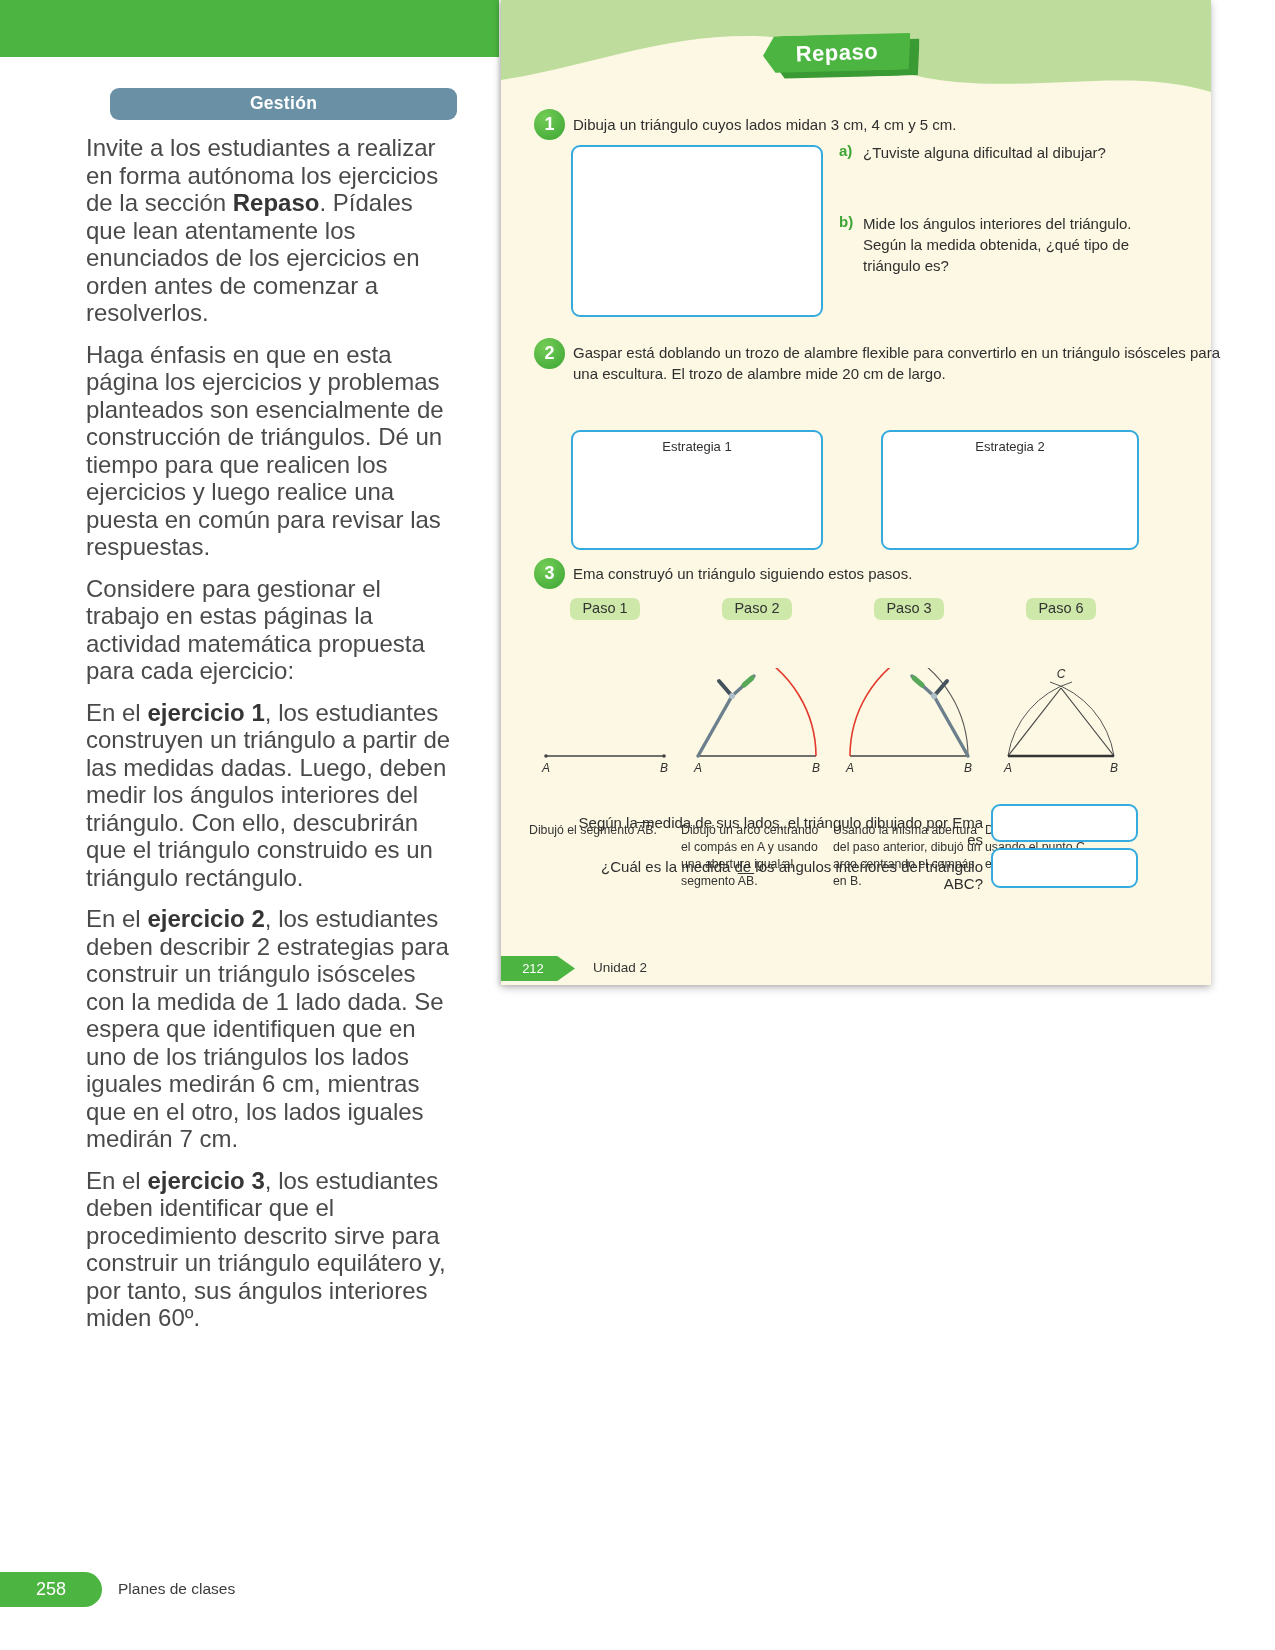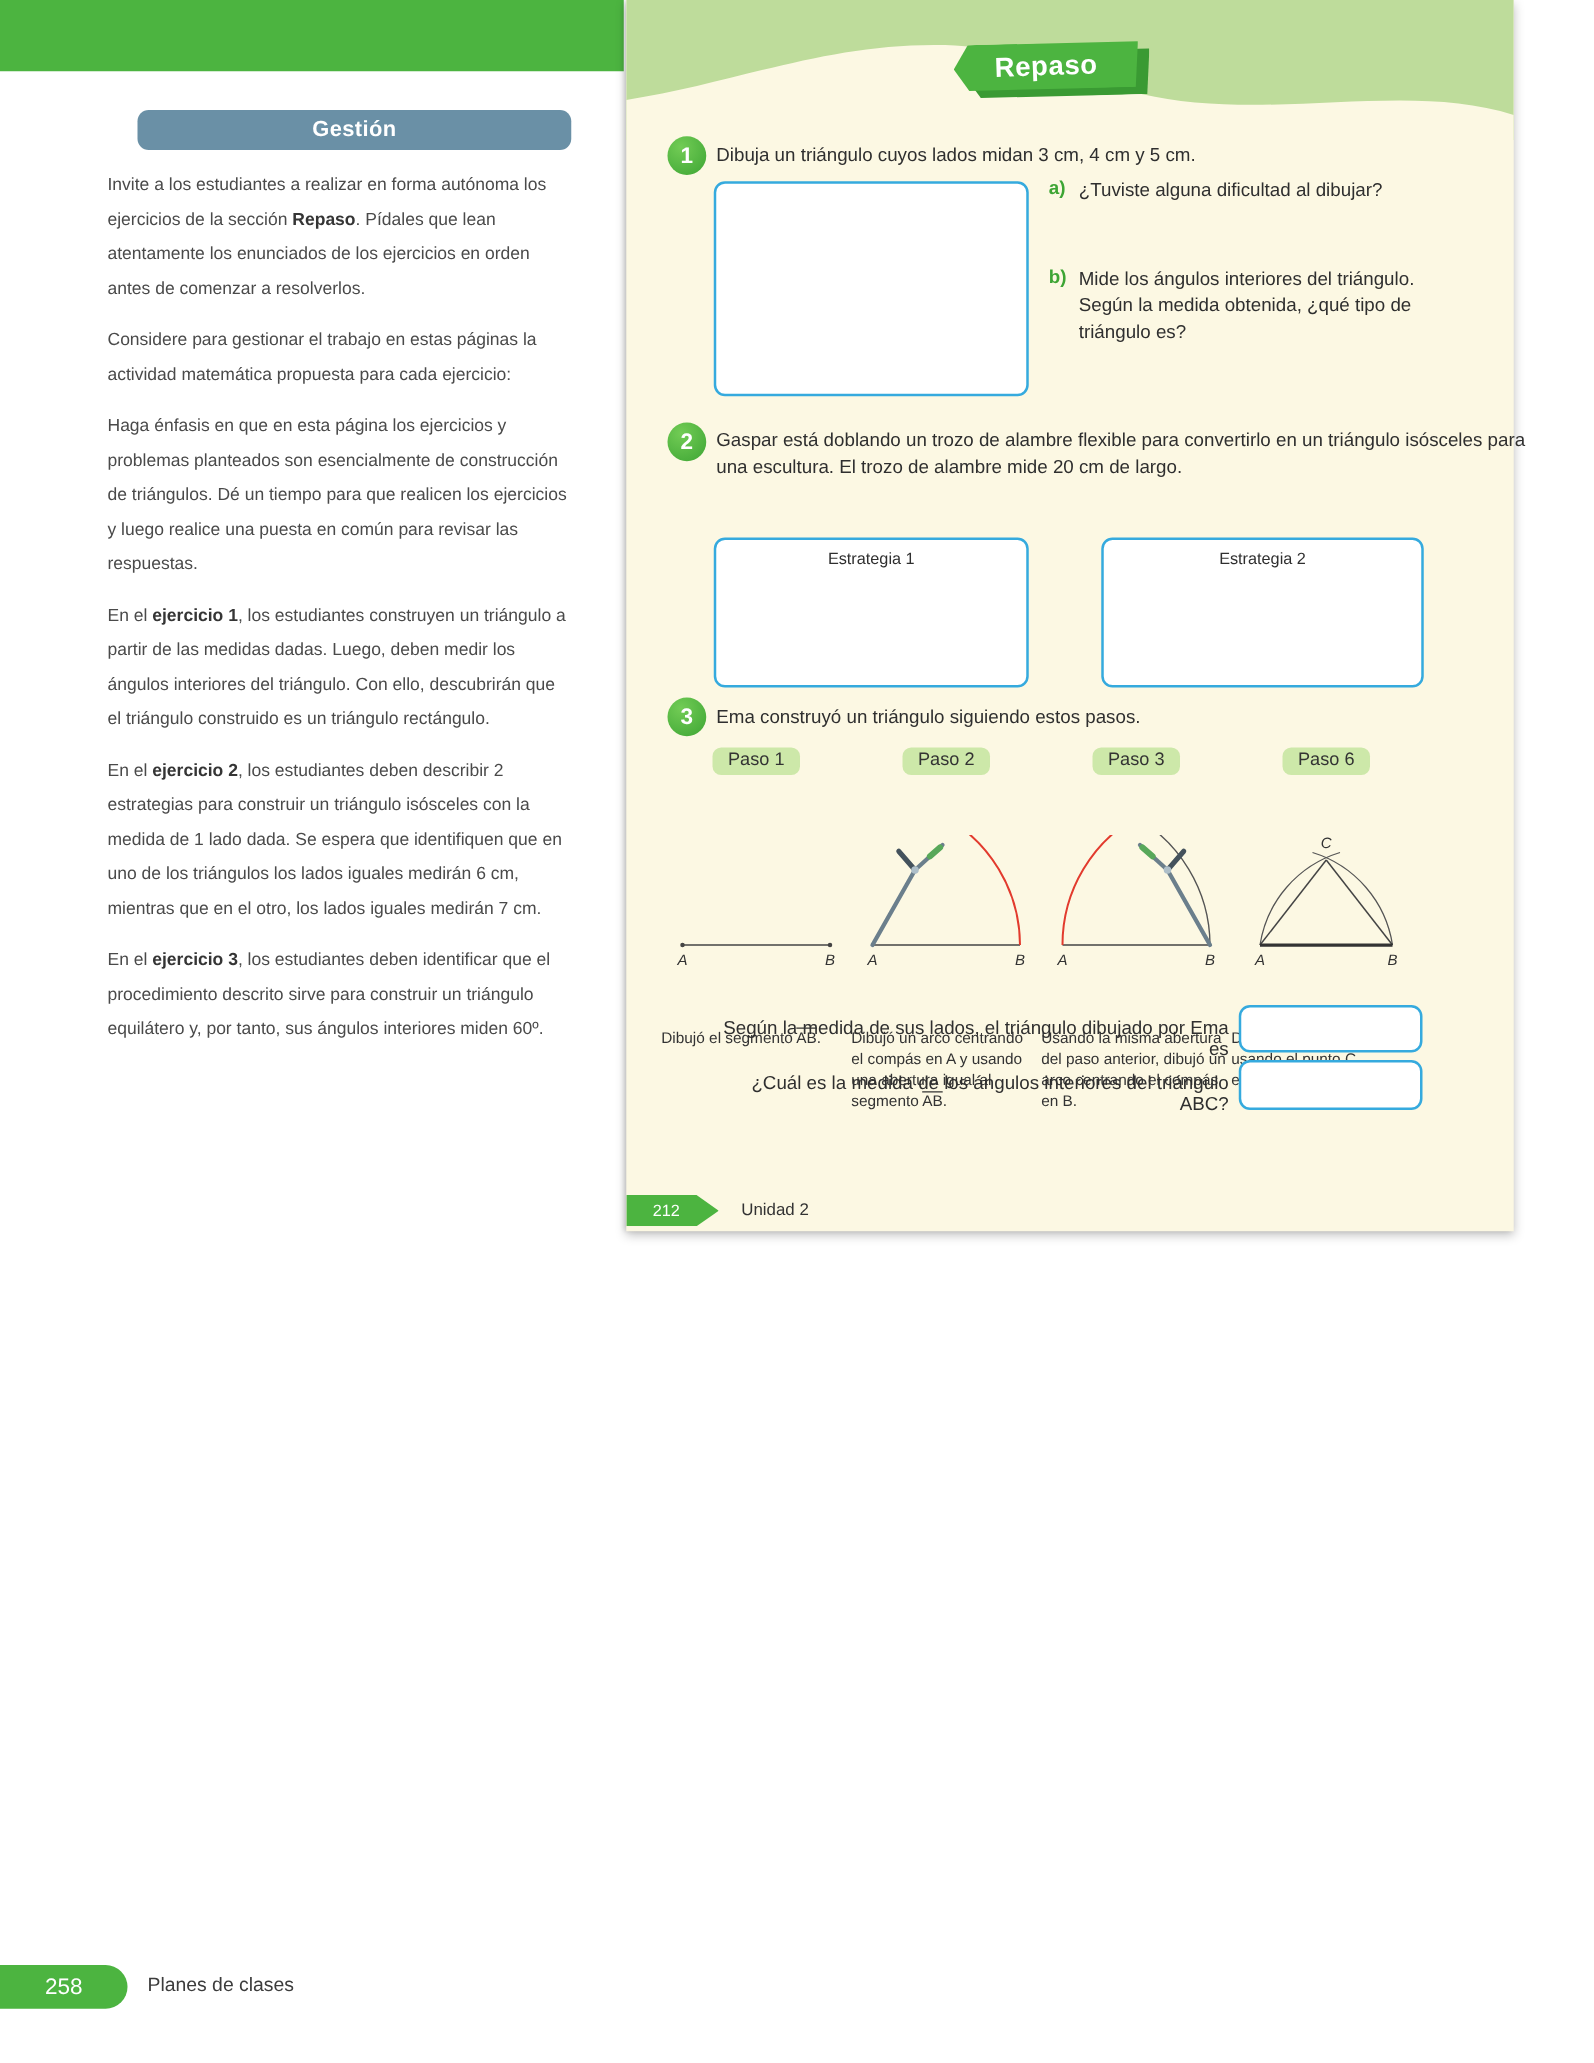--- a/index.html
+++ b/index.html
@@ -6,21 +6,21 @@
   .canvas{position:relative;width:1275px;height:1650px;background:#ffffff;overflow:hidden;
           font-family:"Liberation Sans",sans-serif;}
 
   
   .topbar{position:absolute;left:0;top:0;width:499px;height:57px;background:#4cb440;}
 
   
   .sidebar{position:absolute;left:86px;top:88px;width:371px;}
   .sidebar-header{background:#6a90a6;color:#fff;font-weight:bold;font-size:17.5px;
                   text-align:center;border-radius:9px;padding:5px 0 6px 0;letter-spacing:.3px;margin-left:24px;}
-  .sidebar p{margin:14px 0 0 0;font-size:14px;line-height:27.5px;color:#4a4a4a;}
+  .sidebar p{margin:14px 0 0 0;font-size:24px;line-height:27.5px;color:#4a4a4a;}
   .sidebar p b{color:#353535;}
 
   
   .page{position:absolute;left:501px;top:0;width:710px;height:985px;background:#fcf8e3;
         box-shadow:-2px 0 4px rgba(0,0,0,.15), 0 3px 8px rgba(0,0,0,.25);}
   .band{position:absolute;left:0;top:0;width:710px;height:112px;}
 
   .ribbon{position:absolute;left:262px;top:34px;width:152px;height:40px;transform:rotate(-2deg);}
   .ribbon .back{position:absolute;left:9px;top:6px;width:148px;height:38px;background:#3a9a33;
                 clip-path:polygon(0 50%,8% 0,100% 4%,98% 100%,8% 96%);}
@@ -64,22 +64,22 @@
 </head>
 <body>
 
 <div class="canvas">
 
   <div class="topbar"></div>
 
   <div class="sidebar">
     <div class="sidebar-header">Gestión</div>
     <p><span>Invite a los estudiantes a realizar en forma autónoma los ejercicios de la sección </span><b>Repaso</b><span>. Pídales que lean atentamente los enunciados de los ejercicios en orden antes de comenzar a resolverlos.</span></p>
+    <p>Haga énfasis en que en esta página los ejercicios y problemas planteados son esencialmente de construcción de triángulos. Dé un tiempo para que realicen los ejercicios y luego realice una puesta en común para revisar las respuestas.</p>
     <p>Considere para gestionar el trabajo en estas páginas la actividad matemática propuesta para cada ejercicio:</p>
-    <p>Haga énfasis en que en esta página los ejercicios y problemas planteados son esencialmente de construcción de triángulos. Dé un tiempo para que realicen los ejercicios y luego realice una puesta en común para revisar las respuestas.</p>
     <p><span>En el </span><b>ejercicio 1</b><span>, los estudiantes construyen un triángulo a partir de las medidas dadas. Luego, deben medir los ángulos interiores del triángulo. Con ello, descubrirán que el triángulo construido es un triángulo rectángulo.</span></p>
     <p><span>En el </span><b>ejercicio 2</b><span>, los estudiantes deben describir 2 estrategias para construir un triángulo isósceles con la medida de 1 lado dada. Se espera que identifiquen que en uno de los triángulos los lados iguales medirán 6 cm, mientras que en el otro, los lados iguales medirán 7 cm.</span></p>
     <p><span>En el </span><b>ejercicio 3</b><span>, los estudiantes deben identificar que el procedimiento descrito sirve para construir un triángulo equilátero y, por tanto, sus ángulos interiores miden 60º.</span></p>
   </div>
 
   <div class="page">
 
     <svg class="band" viewBox="0 0 710 112">
       <rect x="0" y="0" width="710" height="112" fill="#bedc9b"></rect>
       <path d="M0,80 C90,66 160,34 255,36 C330,38 370,74 455,82 C545,90 635,68 710,92 L710,112 L0,112 Z" fill="#fcf8e3"></path>

